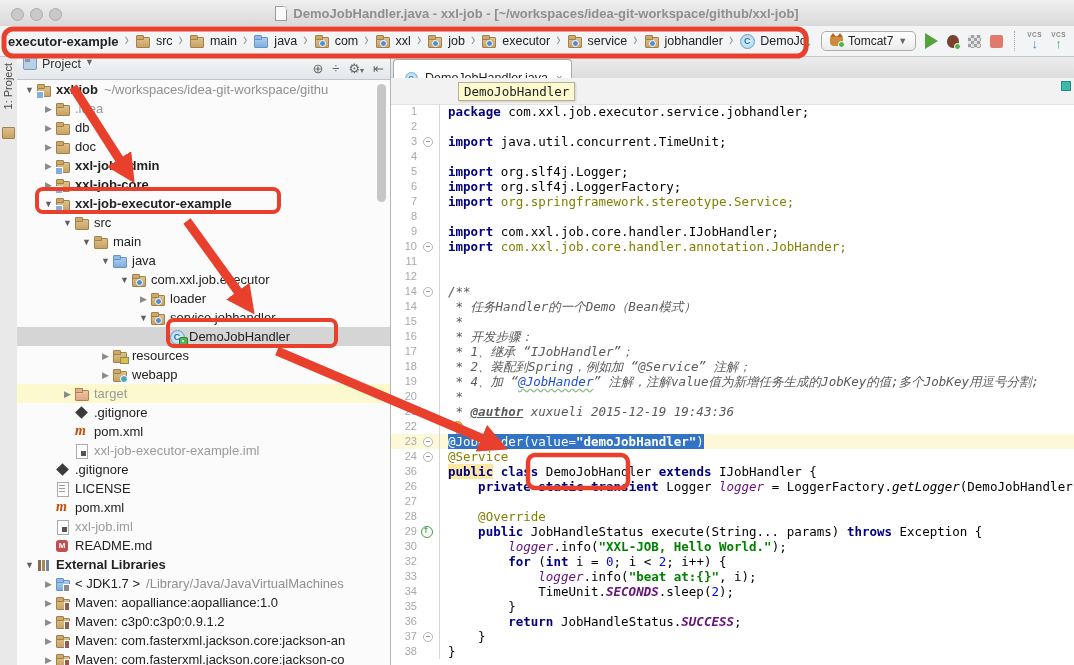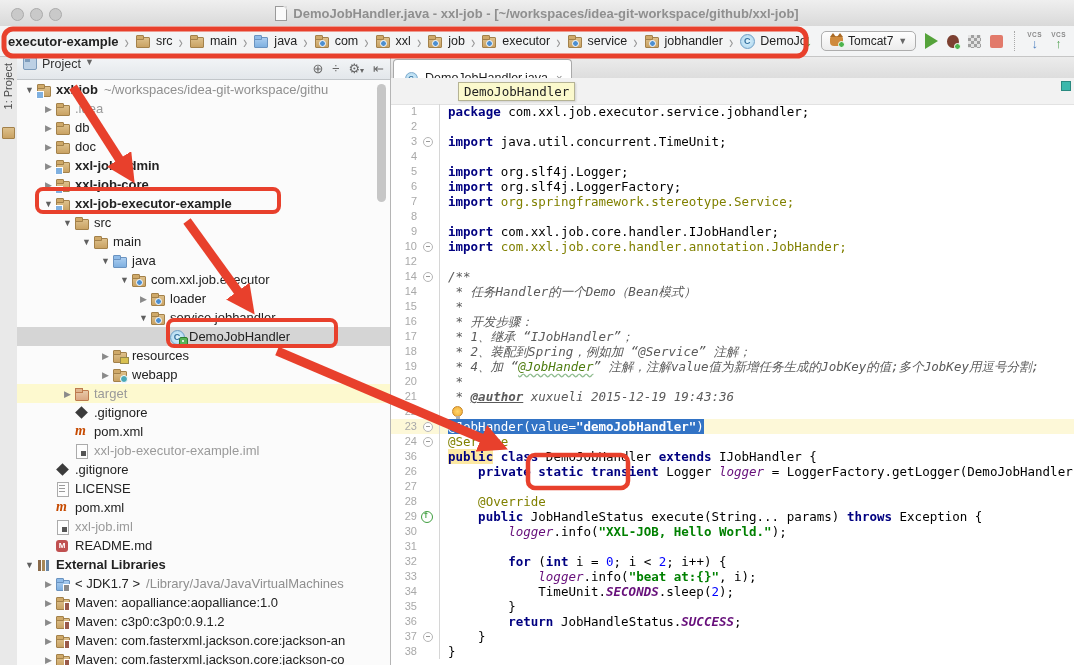--- a/index.html
+++ b/index.html
@@ -13,21 +13,21 @@
             border-bottom:1px solid #a9a9a9;display:flex;align-items:center;justify-content:center}
   .tl{position:absolute;top:8px;width:11px;height:11px;border-radius:50%;
       background:#c9c9c9;border:1px solid #ababab}
   #title-wrap{display:flex;align-items:center;gap:6px;color:#8f8f8f;font-size:13px;font-weight:bold}
   .doc-ic{width:10px;height:13px;background:#fafafa;border:1px solid #9a9a9a;position:relative}
   .doc-ic::after{content:"";position:absolute;right:-1px;top:-1px;border-left:4px solid transparent;border-top:4px solid #d9d9d9}
 
   
   #topbar{left:0;top:26px;width:1074px;height:31px;background:#f3f4f5;border-bottom:1px solid #c6c6c6;
           display:flex;align-items:center;padding:0 6px;box-sizing:border-box;white-space:nowrap}
-  #breadcrumb{display:flex;align-items:center;gap:2px;overflow:hidden}
+  #breadcrumb{display:flex;gap:2px;overflow:hidden}
   .bc-item{display:flex;align-items:center;gap:4px;font-size:12.5px;color:#222;padding:1px 2px}
   .bc-item.bold{font-weight:bold;font-size:13px}
   .bc-sep{color:#999;font-size:13px;margin:0 2px;transform:scaleY(1.4)}
   #tb-right{margin-left:auto;display:flex;align-items:center;gap:9px;padding-right:2px}
   .garrow{color:#3f9e3f;font-weight:bold;font-size:16px;line-height:1}
   #runcfg{display:flex;align-items:center;gap:5px;border:1px solid #adadad;border-radius:5px;
           background:linear-gradient(#fefefe,#ececec);padding:2px 8px;font-size:12px;color:#222}
   .cat{width:13px;height:10px;background:#cf8a3c;border-radius:3px 3px 4px 4px;position:relative}
   .cat::before,.cat::after{content:"";position:absolute;top:-3px;border-left:3px solid transparent;
           border-right:3px solid transparent;border-bottom:4px solid #a96a26}
@@ -134,27 +134,27 @@
   .ovr::after{content:"↑";position:absolute;left:0.5px;top:-1px;font:bold 8px/10px "DejaVu Sans",sans-serif}
   .bulb{position:absolute;left:61px;top:2px;width:9px;height:9px;border-radius:50%;
         background:radial-gradient(#ffd76e,#f0a830);border:1px solid #c8882a}
   .bulb::after{content:"";position:absolute;left:2.5px;top:9px;width:4px;height:3px;background:#b0b0b0}
   
   .c-k{color:#000080;font-weight:bold}
   .c-p{color:#000}
   .c-u{color:#808000}
   .c-d{color:#5a5a5a;font-style:italic}
   .c-dt{color:#5a5a5a;font-style:italic;font-weight:bold;text-decoration:underline}
-  .c-dw{color:#4d7c0f;font-style:italic;text-decoration:underline wavy #8fbc8f;text-underline-offset:2px}
+  .c-dw{color:#1d4ed8;font-style:italic;text-decoration:underline wavy #8fbc8f;text-underline-offset:2px}
   .c-a{color:#808000}
   .c-s{color:#008000;font-weight:bold}
   .c-n{color:#0000ff}
   .c-f{color:#660e7a;font-style:italic}
   .c-sf{color:#660e7a;font-style:italic;font-weight:bold}
-  .c-m{color:#000;}
+  .c-m{color:#000;font-style:italic}
   .c-khl{color:#000080;font-weight:bold;background:#fce8a2}
   .c-sel{background:#3273c5;color:#fff}
   .c-selb{background:#3273c5;color:#fff;font-weight:bold}
 
   #annot{position:absolute;left:0;top:0;pointer-events:none;z-index:60}
 </style>
 </head>
 <body>
 
 <div id="titlebar" class="abs">
@@ -522,40 +522,40 @@
       <div class="cl"><span class="ln">1</span><span class="gut"></span><span><span class="c-k">package</span><span class="c-p"> com.xxl.job.executor.service.jobhandler;</span></span></div>
       <div class="cl"><span class="ln">2</span><span class="gut"></span><span></span></div>
       <div class="cl"><span class="ln">3</span><span class="gut"><i class="fm"></i></span><span><span class="c-k">import</span><span class="c-p"> java.util.concurrent.TimeUnit;</span></span></div>
       <div class="cl"><span class="ln">4</span><span class="gut"></span><span></span></div>
       <div class="cl"><span class="ln">5</span><span class="gut"></span><span><span class="c-k">import</span><span class="c-p"> org.slf4j.Logger;</span></span></div>
       <div class="cl"><span class="ln">6</span><span class="gut"></span><span><span class="c-k">import</span><span class="c-p"> org.slf4j.LoggerFactory;</span></span></div>
       <div class="cl"><span class="ln">7</span><span class="gut"></span><span><span class="c-k">import</span><span class="c-u"> org.springframework.stereotype.Service;</span></span></div>
       <div class="cl"><span class="ln">8</span><span class="gut"></span><span></span></div>
       <div class="cl"><span class="ln">9</span><span class="gut"></span><span><span class="c-k">import</span><span class="c-p"> com.xxl.job.core.handler.IJobHandler;</span></span></div>
       <div class="cl"><span class="ln">10</span><span class="gut"><i class="fm"></i></span><span><span class="c-k">import</span><span class="c-u"> com.xxl.job.core.handler.annotation.JobHander;</span></span></div>
+      <div class="cl"><span class="ln">11</span><span class="gut"></span><span></span></div>
       <div class="cl"><span class="ln">12</span><span class="gut"></span><span></span></div>
       <div class="cl"><span class="ln">14</span><span class="gut"><i class="fm"></i></span><span><span class="c-d">/**</span></span></div>
       <div class="cl"><span class="ln">14</span><span class="gut"></span><span><span class="c-d"> * 任务Handler的一个Demo（Bean模式）</span></span></div>
       <div class="cl"><span class="ln">15</span><span class="gut"></span><span><span class="c-d"> *</span></span></div>
       <div class="cl"><span class="ln">16</span><span class="gut"></span><span><span class="c-d"> * 开发步骤：</span></span></div>
       <div class="cl"><span class="ln">17</span><span class="gut"></span><span><span class="c-d"> * 1、继承 “IJobHandler”；</span></span></div>
       <div class="cl"><span class="ln">18</span><span class="gut"></span><span><span class="c-d"> * 2、装配到Spring，例如加 “@Service” 注解；</span></span></div>
       <div class="cl"><span class="ln">19</span><span class="gut"></span><span><span class="c-d"> * 4、加 “</span><span class="c-dw">@JobHander</span><span class="c-d">” 注解，注解value值为新增任务生成的JobKey的值;多个JobKey用逗号分割;</span></span></div>
       <div class="cl"><span class="ln">20</span><span class="gut"></span><span><span class="c-d"> *</span></span></div>
       <div class="cl"><span class="ln">21</span><span class="gut"></span><span><span class="c-d"> * </span><span class="c-dt">@author</span><span class="c-d"> xuxueli 2015-12-19 19:43:36</span></span></div>
       <div class="cl"><span class="ln">22</span><span class="gut"></span><span></span><i class="bulb"></i></div>
       <div class="cl caret"><span class="ln">23</span><span class="gut"><i class="fm"></i></span><span><span class="c-sel">@JobHander(value=</span><span class="c-selb">"demoJobHandler"</span><span class="c-sel">)</span></span></div>
       <div class="cl"><span class="ln">24</span><span class="gut"><i class="fm"></i></span><span><span class="c-a">@Service</span></span></div>
       <div class="cl"><span class="ln">36</span><span class="gut"></span><span><span class="c-khl">public</span><span class="c-p"> </span><span class="c-k">class</span><span class="c-p"> DemoJobHandler </span><span class="c-k">extends</span><span class="c-p"> IJobHandler {</span></span></div>
       <div class="cl"><span class="ln">26</span><span class="gut"></span><span><span class="c-p">    </span><span class="c-k">private</span><span class="c-p"> </span><span class="c-k">static</span><span class="c-p"> </span><span class="c-k">transient</span><span class="c-p"> Logger </span><span class="c-f">logger</span><span class="c-p"> = LoggerFactory.</span><span class="c-m">getLogger</span><span class="c-p">(DemoJobHandler.</span></span></div>
       <div class="cl"><span class="ln">27</span><span class="gut"></span><span></span></div>
       <div class="cl"><span class="ln">28</span><span class="gut"></span><span><span class="c-p">    </span><span class="c-a">@Override</span></span></div>
       <div class="cl"><span class="ln">29</span><span class="gut"><i class="ovr"></i></span><span><span class="c-p">    </span><span class="c-k">public</span><span class="c-p"> JobHandleStatus execute(String... params) </span><span class="c-k">throws</span><span class="c-p"> Exception {</span></span></div>
       <div class="cl"><span class="ln">30</span><span class="gut"></span><span><span class="c-p">        </span><span class="c-f">logger</span><span class="c-p">.info(</span><span class="c-s">"XXL-JOB, Hello World."</span><span class="c-p">);</span></span></div>
-      <div class="cl"><span class="ln">31</span><span class="gut"></span><span></span></div>
       <div class="cl"><span class="ln">32</span><span class="gut"></span><span><span class="c-p">        </span><span class="c-k">for</span><span class="c-p"> (</span><span class="c-k">int</span><span class="c-p"> i = </span><span class="c-n">0</span><span class="c-p">; i &lt; </span><span class="c-n">2</span><span class="c-p">; i++) {</span></span></div>
       <div class="cl"><span class="ln">33</span><span class="gut"></span><span><span class="c-p">            </span><span class="c-f">logger</span><span class="c-p">.info(</span><span class="c-s">"beat at:{}"</span><span class="c-p">, i);</span></span></div>
       <div class="cl"><span class="ln">34</span><span class="gut"></span><span><span class="c-p">            TimeUnit.</span><span class="c-sf">SECONDS</span><span class="c-p">.sleep(</span><span class="c-n">2</span><span class="c-p">);</span></span></div>
       <div class="cl"><span class="ln">35</span><span class="gut"></span><span><span class="c-p">        }</span></span></div>
       <div class="cl"><span class="ln">36</span><span class="gut"></span><span><span class="c-p">        </span><span class="c-k">return</span><span class="c-p"> JobHandleStatus.</span><span class="c-sf">SUCCESS</span><span class="c-p">;</span></span></div>
       <div class="cl"><span class="ln">37</span><span class="gut"><i class="fm"></i></span><span><span class="c-p">    }</span></span></div>
       <div class="cl"><span class="ln">38</span><span class="gut"></span><span><span class="c-p">}</span></span></div>
     </div>
 </div>
 

